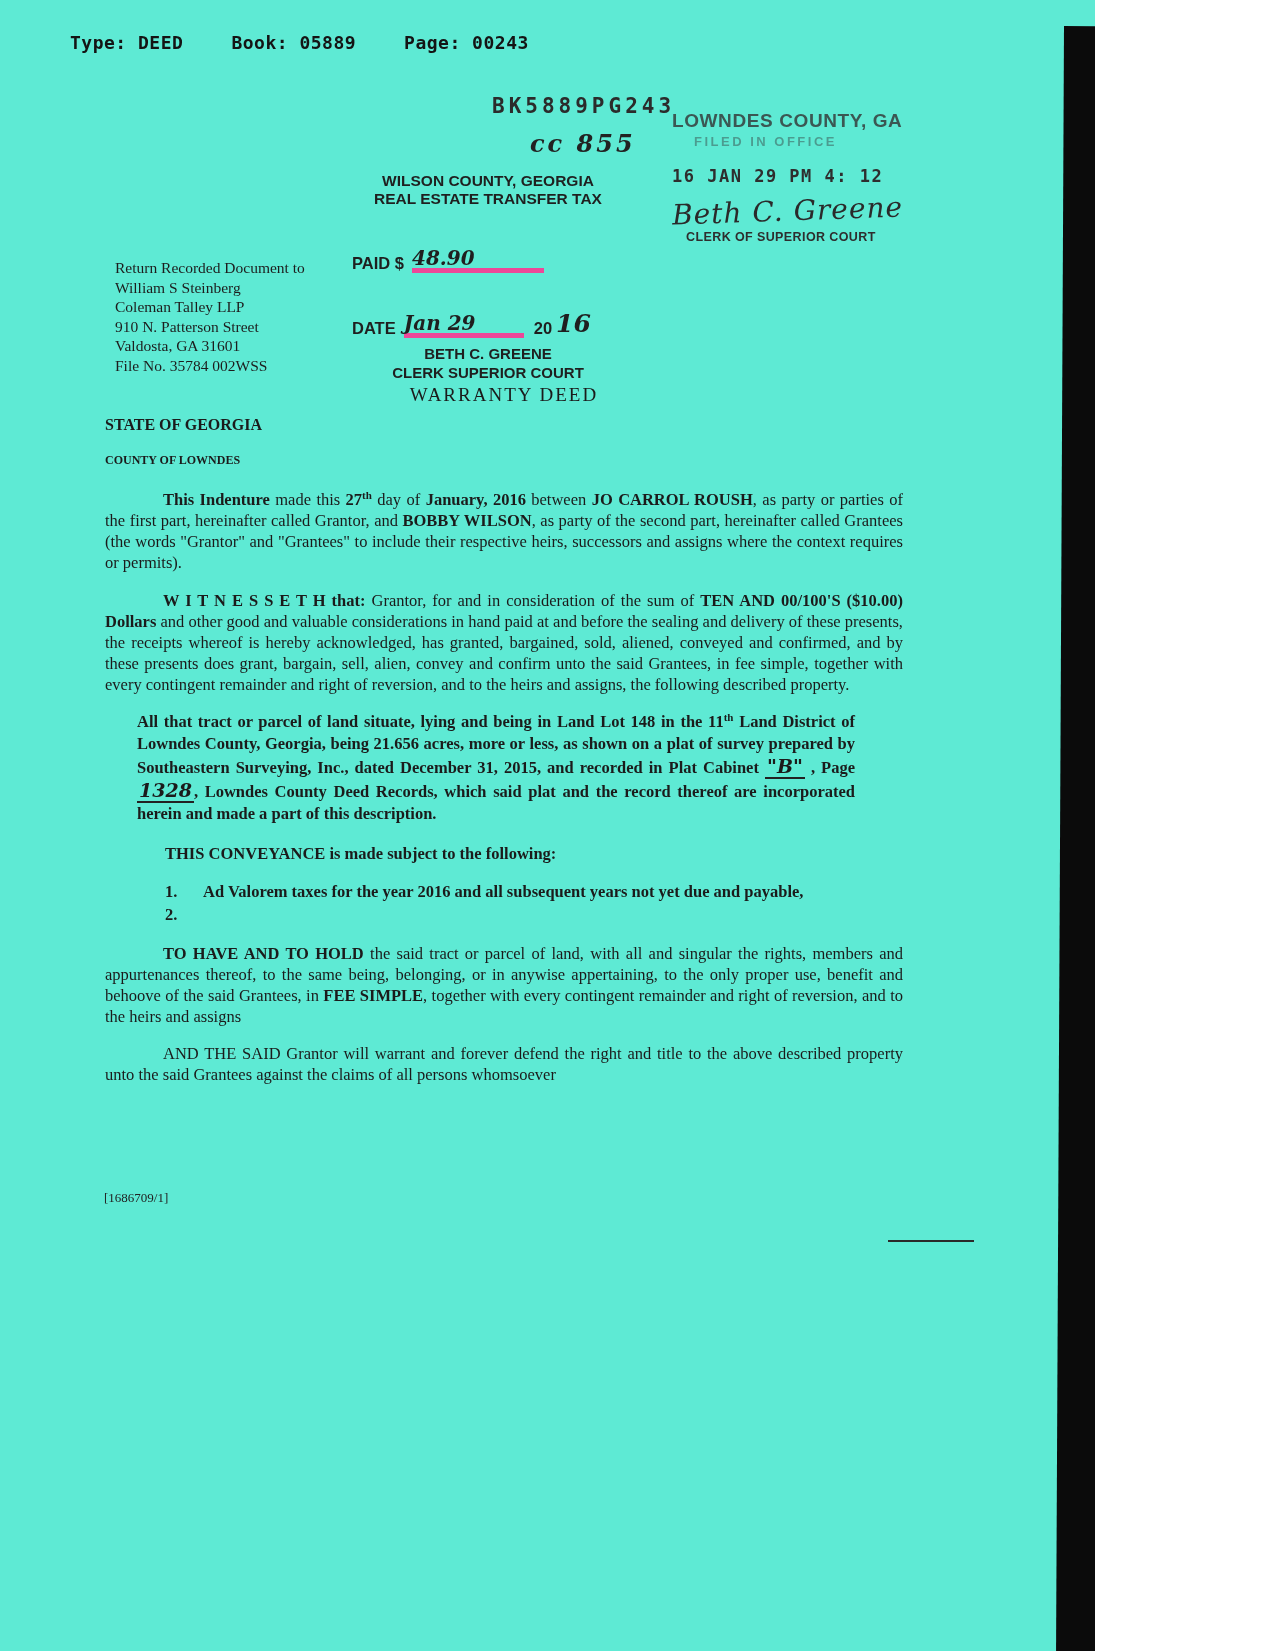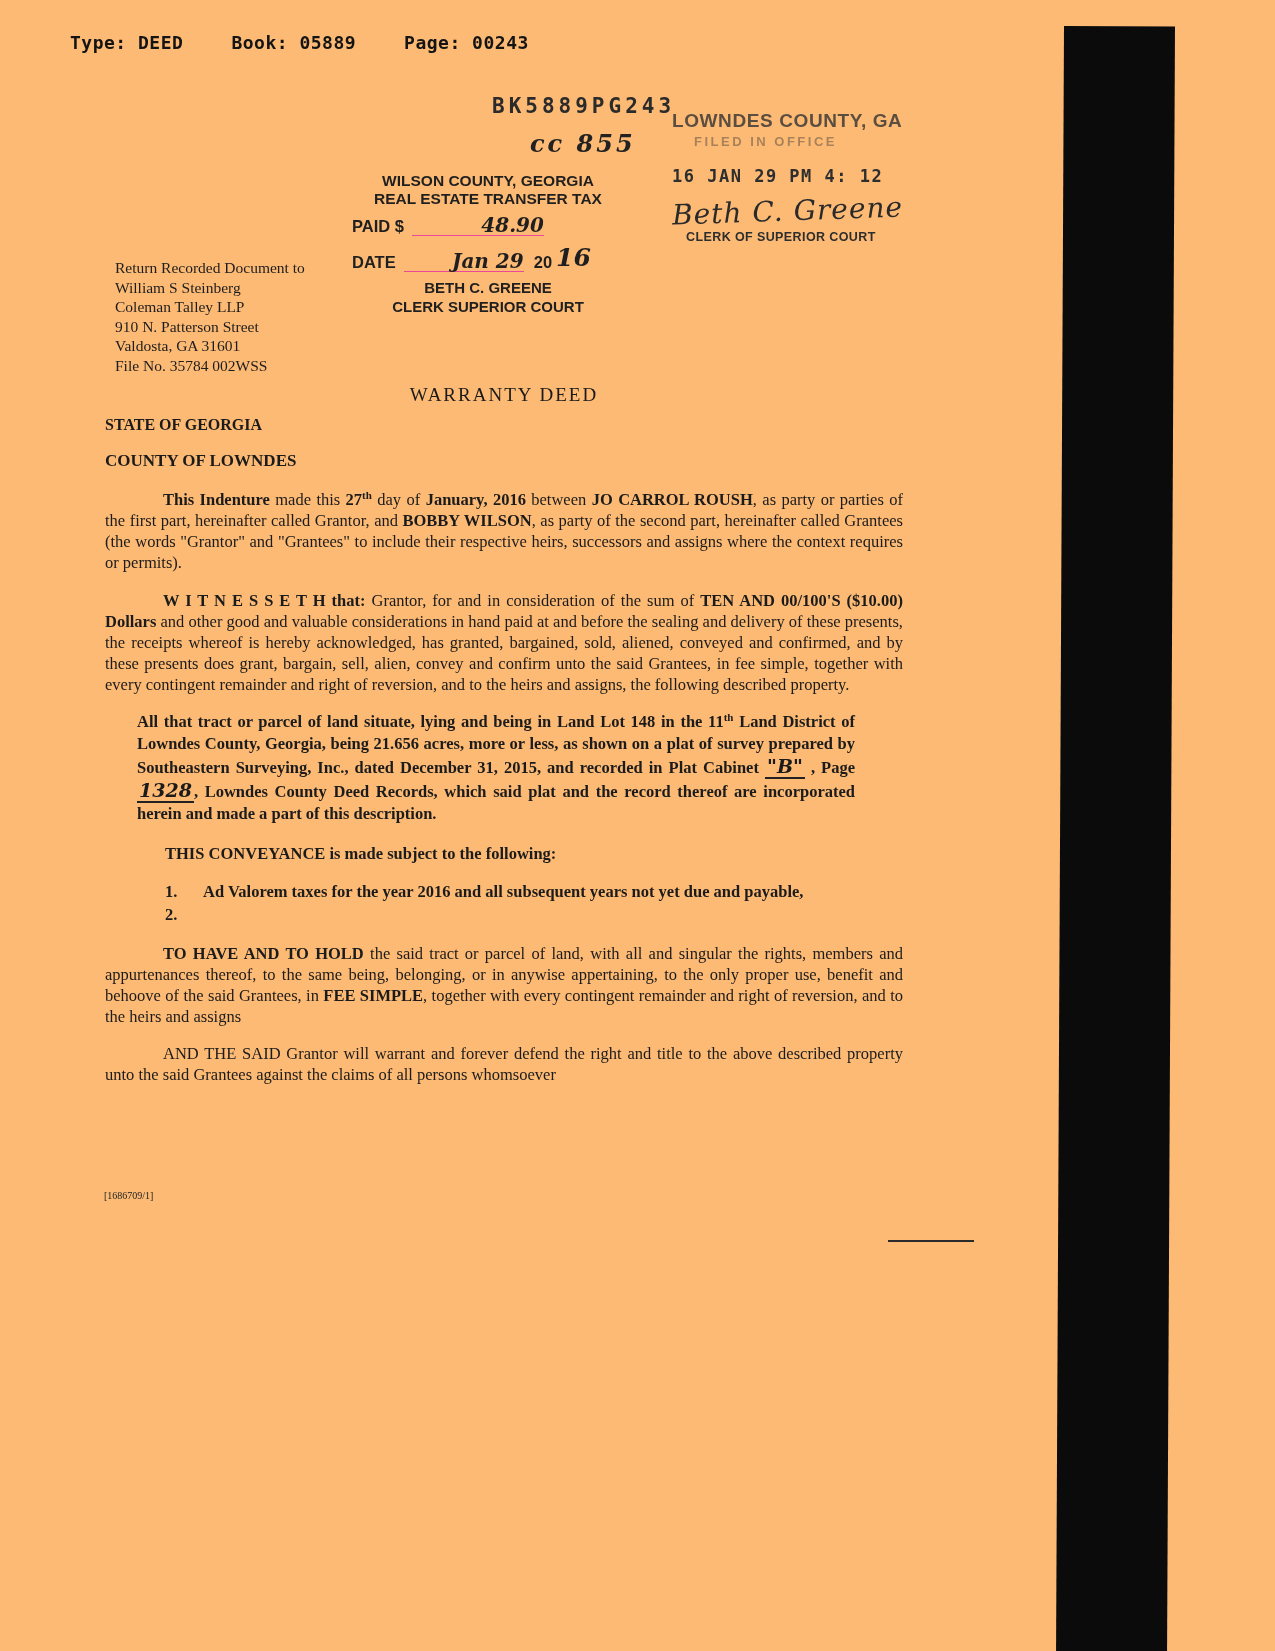--- a/index.html
+++ b/index.html
@@ -1,18 +1,18 @@
 <!DOCTYPE html>
 <html><head>
 <meta charset="utf-8">
 <style>
   html, body { margin: 0; padding: 0; background: #ffffff; }
   .page {
-    position: relative; width: 1275px; height: 1651px;
-    background: #fdba74; overflow: hidden;
+    position: relative; width: 1095px; height: 1651px;
+    background: #5eead4; overflow: hidden;
     font-family: "Liberation Serif", serif; color: #1b1b1b;
   }
   .b { font-weight: bold; }
 
   
   .scan-bar {
     position: absolute; left: 1064px; top: 26px; width: 111px; height: 1640px;
     background: #0b0b0b; transform: rotate(0.28deg); transform-origin: top left;
   }
 
@@ -40,45 +40,45 @@
   .filed-l1 { font-size: 19px; font-weight: bold; letter-spacing: .6px; opacity: .8; }
   .filed-l2 { font-size: 13px; font-weight: bold; letter-spacing: 2.5px; opacity: .42; margin-left: 22px; margin-top: 2px; }
   .filed-dt { font-family: "DejaVu Sans Mono", monospace; font-size: 17px; font-weight: bold; letter-spacing: 1.5px; margin-top: 17px; color: #2e2e2e; }
   .filed-sig { font-size: 28px; margin-top: 8px; color: #2a2a2a; transform: rotate(-2deg); letter-spacing: 1px; }
   .filed-title { font-size: 12.5px; font-weight: bold; letter-spacing: .4px; margin-top: 3px; margin-left: 14px; color: #2e2e2e; }
 
   
   .tax-stamp { position: absolute; left: 352px; top: 172px; width: 272px; font-family: "Liberation Sans", sans-serif; color: #1f1f1f; }
   .tax-l { font-size: 15.5px; font-weight: bold; text-align: center; }
   .tax-row { font-size: 16.5px; font-weight: bold; margin-top: 7px; display: flex; align-items: flex-end; }
-  .blank { display: inline-block; border-bottom: 1px solid #ec4899; text-align: right; line-height: 1; margin-left: 8px; }
+  .blank { display: inline-block; border-bottom: 5px solid #ec4899; text-align: left; line-height: 1; margin-left: 8px; margin-top: 33px; }
   .hand-val { font-size: 20px; font-weight: bold; }
   .year-printed { margin-left: 10px; }
   .year-hand { font-size: 25px; font-weight: bold; margin-left: 4px; }
   .tax-clerk { font-size: 15px; font-weight: bold; text-align: center; margin-top: 7px; }
 
   
   .return-block { position: absolute; left: 115px; top: 258px; font-size: 15.5px; line-height: 19.5px; color: #1d1d1d; }
 
   
   .doc-body { position: absolute; left: 105px; top: 383px; width: 798px; }
   .title { text-align: center; font-size: 19px; letter-spacing: 2px; line-height: 24px; margin-bottom: 8px; }
   .state { font-weight: bold; font-size: 16px; line-height: 19px; margin-bottom: 17px; }
-  .county { font-weight: bold; font-size: 17px; line-height: 19px; margin-bottom: 19px; }
+  .county { font-weight: bold; font-size: 12px; line-height: 19px; margin-bottom: 19px; }
   .para { font-size: 16.5px; line-height: 21px; text-align: justify; margin-bottom: 13px; }
   .indent { text-indent: 58px; }
   .prop { font-weight: bold; margin-left: 32px; width: 718px; line-height: 22px; margin-bottom: 18px; text-align: justify; font-size: 16.5px; }
   .convey { font-weight: bold; margin-left: 60px; font-size: 16.5px; line-height: 21px; margin-bottom: 16px; }
   .list { margin-left: 60px; margin-bottom: 16px; font-weight: bold; font-size: 16.5px; line-height: 23px; }
   .list-row { display: flex; }
   .list-num { width: 38px; flex: none; }
   sup { font-size: 11px; vertical-align: super; line-height: 0; }
   .hand-b, .hand-1328 { font-size: 19px; border-bottom: 2px solid #222; padding: 0 2px; font-weight: bold; }
 
-  .ref { position: absolute; left: 104px; top: 1190px; font-size: 10px; color: #222; text-align: right; }
+  .ref { position: absolute; left: 104px; top: 1190px; font-size: 13px; color: #222; text-align: right; }
   .bottom-line { position: absolute; left: 888px; top: 1240px; width: 86px; height: 2px; background: #2a2a2a; }
 </style>
 </head>
 <body>
 
 <div class="page">
 
   <div class="scan-bar"></div>
 
   <div class="doc-header">

